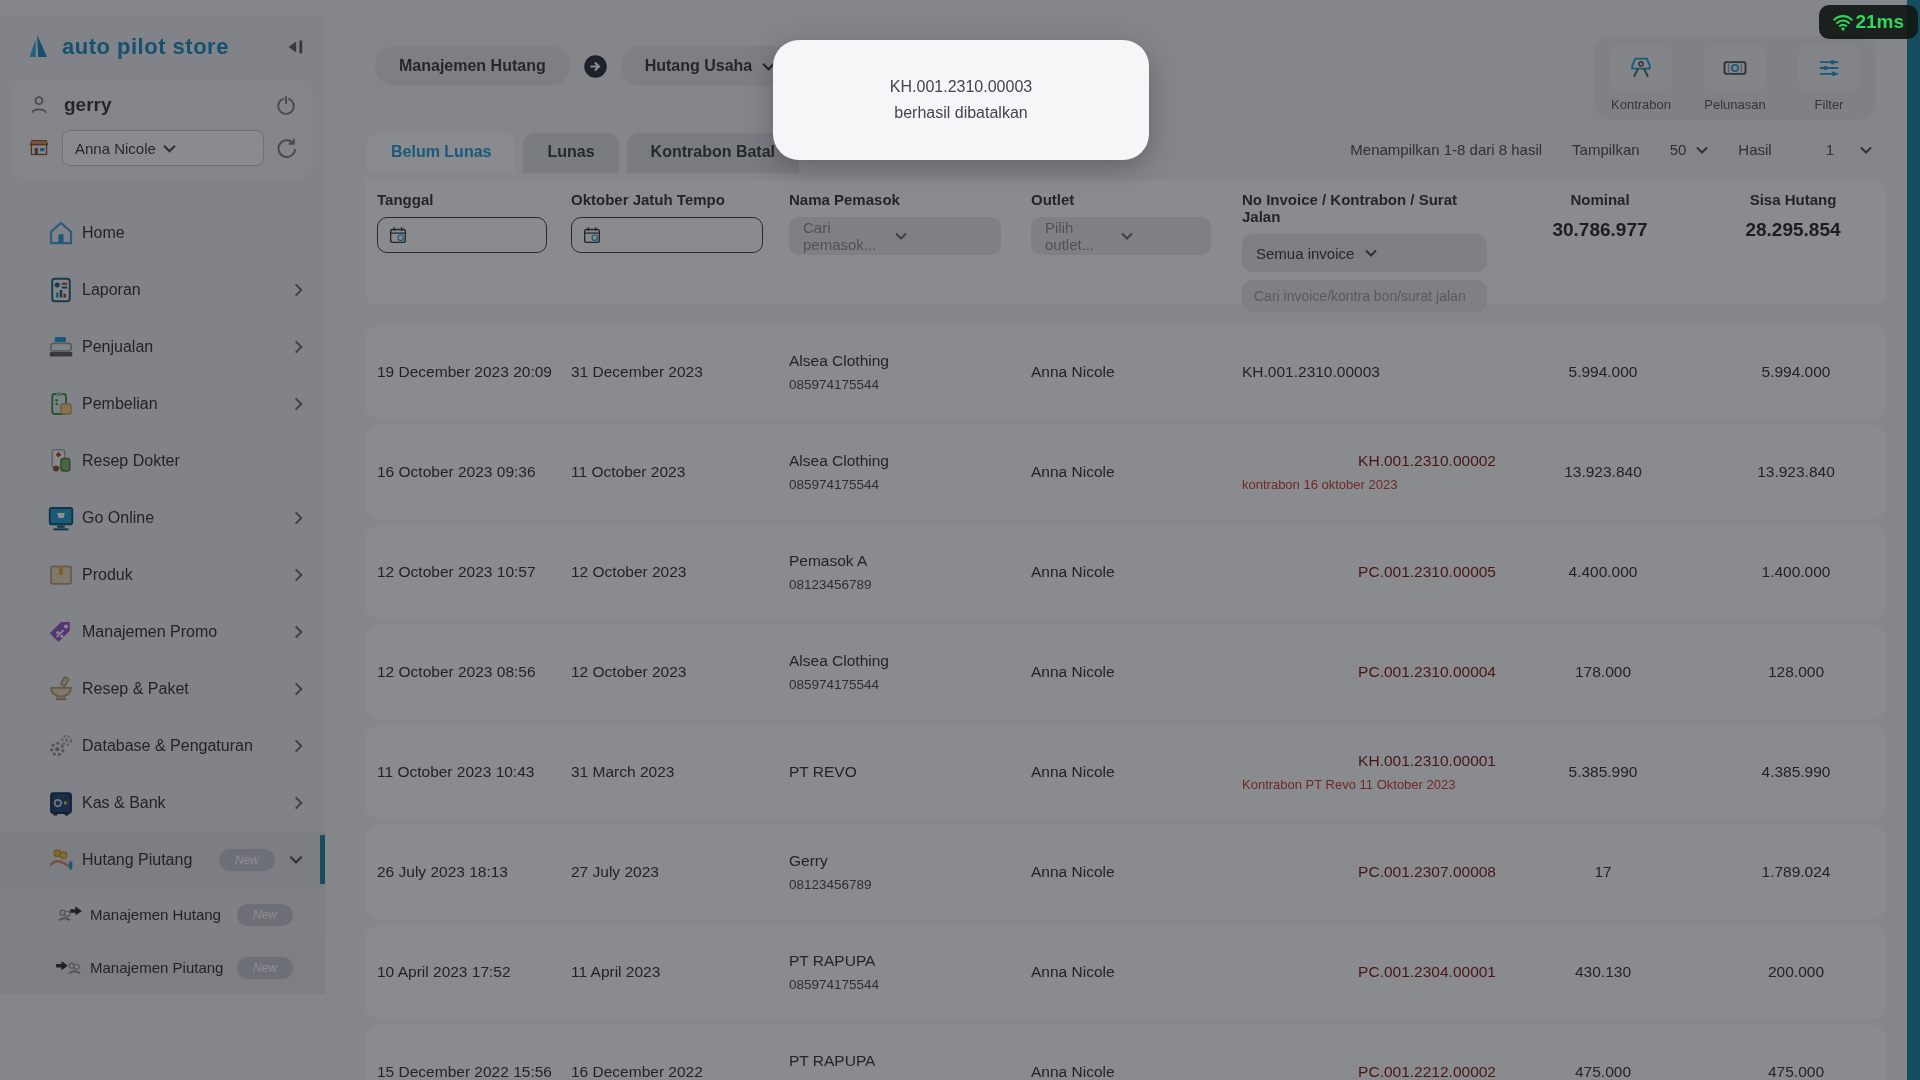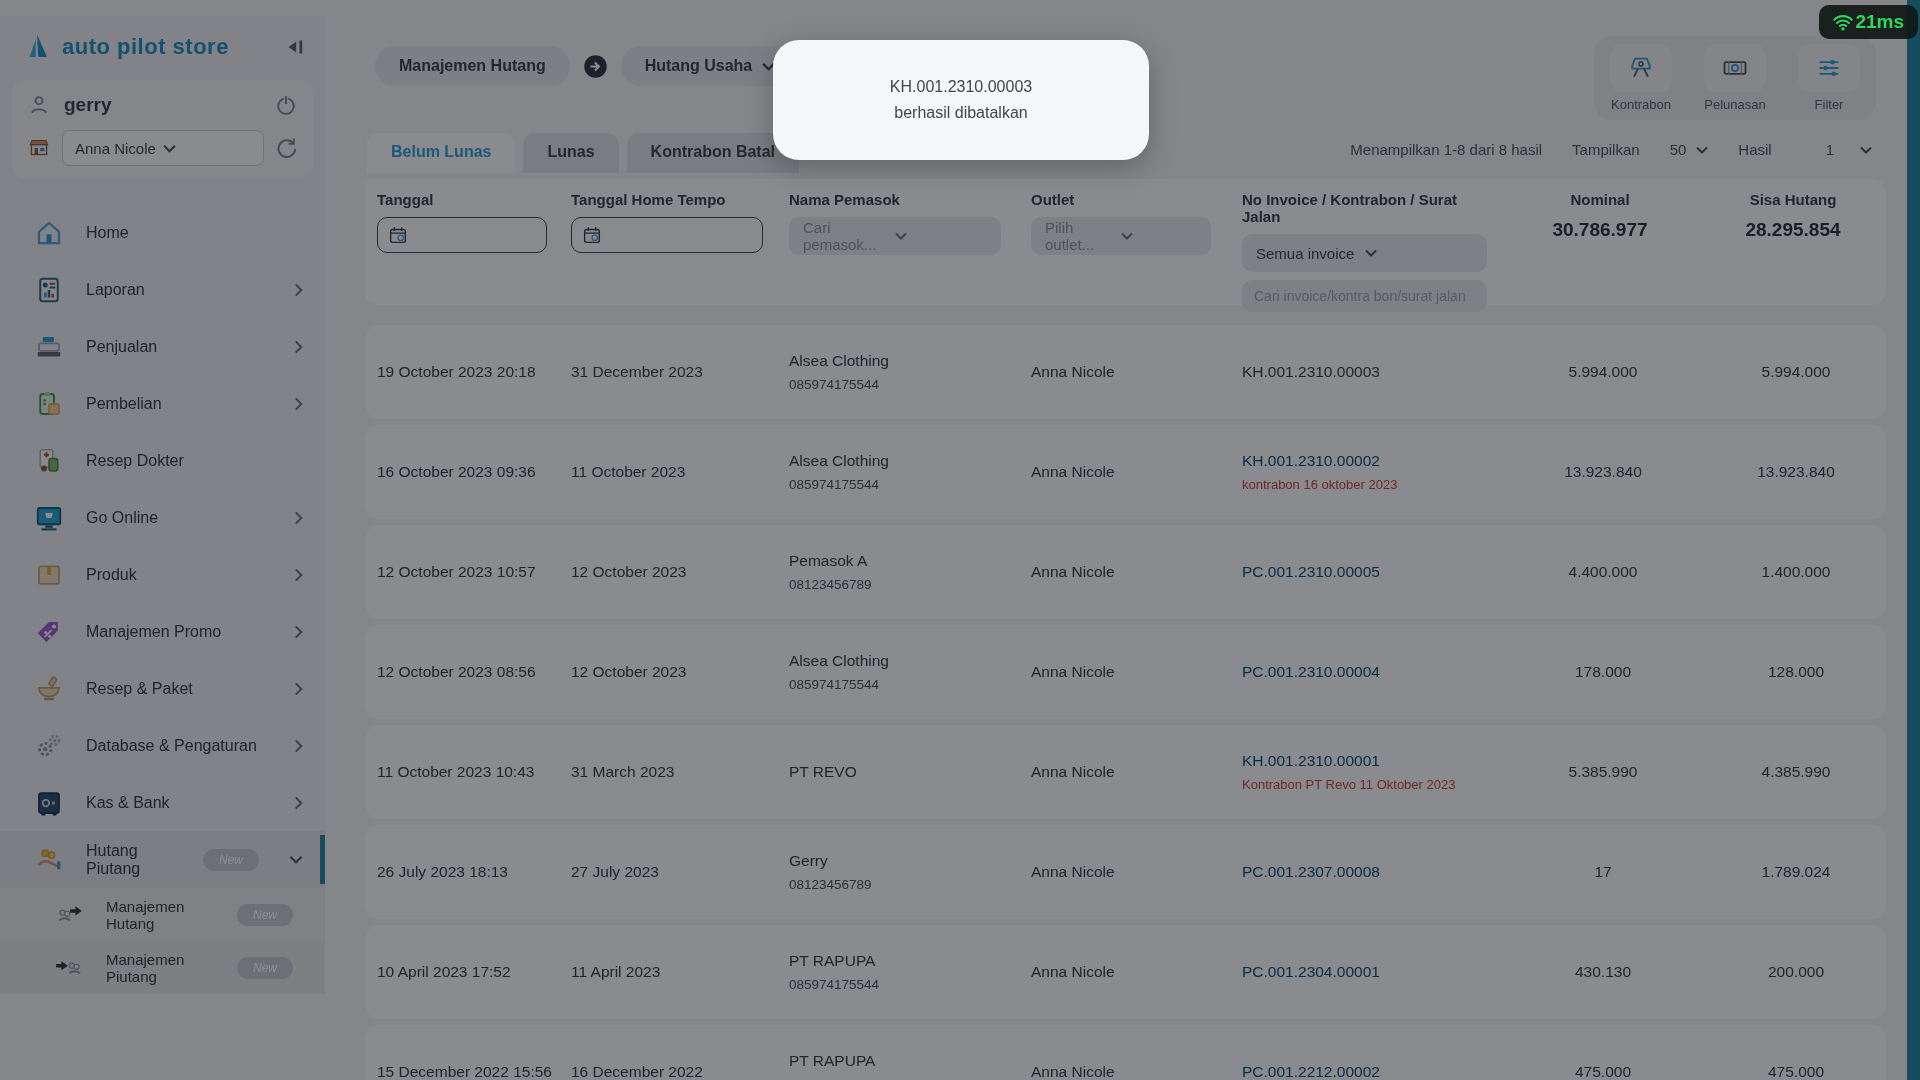--- a/index.html
+++ b/index.html
@@ -12,21 +12,21 @@
   .brand { color:#1f8dc0; font-size:22px; font-weight:bold; letter-spacing:.5px; flex:1; }
   .collapse-btn { cursor:pointer; }
   .user-card { margin:10px 12px 0 12px; background:#f1f2f6; border-radius:12px; padding:12px 14px; }
   .user-r1 { display:flex; align-items:center; gap:12px; }
   .user-name { font-size:19px; font-weight:bold; flex:1; }
   .user-r2 { display:flex; align-items:center; gap:10px; margin-top:12px; }
   .outlet-select { flex:1; background:#fbfcfd; border:1px solid #c9cdd4; border-radius:8px;
     height:36px; display:flex; align-items:center; padding:0 12px; font-size:15px; color:#3a3e45; cursor:pointer; }
   .outlet-select span { flex:1; }
   .menu { margin-top:26px; }
-  .mi { display:flex; align-items:center; gap:20px; height:57px; padding:0 22px 0 32px; cursor:pointer; position:relative; }
+  .mi { display:flex; align-items:center; gap:4px; height:57px; padding:0 22px 0 44px; cursor:pointer; position:relative; }
   .mi .mico { width:34px; display:flex; justify-content:center; }
   .mi .mlabel { font-size:16px; flex:1; color:#33373d; }
   .mi .chev { color:#6a6f77; }
   .mi.active { background:#e0e3e8; }
   .mi.active::after { content:""; position:absolute; right:0; top:4px; bottom:4px; width:5px; background:#1f87a5; }
   .badge-new { background:#c3c8d0; color:#ffffff; font-style:italic; font-size:12px;
     padding:4px 16px; border-radius:14px; margin-right:10px; }
   .sub { height:53px; padding-left:52px; }
   .sub .mlabel { font-size:15px; }
   .sub1 { background:#e6e8ec; }
@@ -71,21 +71,21 @@
   .sum-col { text-align:center; }
   .sum-val { font-size:19px; font-weight:bold; color:#2b2f36; margin-top:11px; }
 
   .rows { position:absolute; left:365px; top:325px; width:1521px; }
   .rowcard { background:#fafbfd; border-radius:14px; height:94px; margin-bottom:6px;
     align-items:center; padding-left:12px; }
   .cell { font-size:15.5px; color:#34383f; padding-right:16px; }
   .cell .sub-line { font-size:13.5px; color:#4a4e55; margin-top:7px; }
   .cell.center { text-align:center; padding-right:8px; }
   .inv-code { font-size:15.5px; color:#34383f; }
-  .inv-code.red { color:#0c4a6e; }
+  .inv-code.red { color:#7f1d1d;text-align:right; }
   .inv-note { font-size:13px; color:#c6433f; margin-top:7px; }
 
   .scroll-strip { position:absolute; right:0; top:0; width:13px; height:1080px; background:#1f87a5; }
 
   
   .dim-overlay { position:absolute; inset:0; background:rgba(10,12,16,0.47); z-index:50; }
   .toast { position:absolute; left:773px; top:40px; width:376px; height:120px; background:#f5f6f8;
     border-radius:26px; z-index:60; text-align:center; box-shadow:0 8px 28px rgba(0,0,0,0.25);
     display:flex; flex-direction:column; justify-content:center; gap:8px; }
   .toast div { font-size:16px; color:#42464d; }
@@ -457,21 +457,21 @@
       <span>
           <svg width="22" height="22" viewBox="0 0 24 24">
             <rect x="4" y="6" width="16" height="14" rx="2" fill="none" stroke="#3a3f46" stroke-width="1.5"></rect>
             <path d="M8 3.5 v4 M16 3.5 v4 M4 10 h16" stroke="#3a3f46" stroke-width="1.5"></path>
             <circle cx="15" cy="15" r="3" fill="none" stroke="#2d9cdb" stroke-width="1.3"></circle>
           </svg>
         </span>
     </div>
   </div>
   <div class="fcol">
-    <div class="flabel">Tanggal Home Tempo</div>
+    <div class="flabel">Oktober Jatuh Tempo</div>
     <div class="date-input wide">
       <span>
           <svg width="22" height="22" viewBox="0 0 24 24">
             <rect x="4" y="6" width="16" height="14" rx="2" fill="none" stroke="#3a3f46" stroke-width="1.5"></rect>
             <path d="M8 3.5 v4 M16 3.5 v4 M4 10 h16" stroke="#3a3f46" stroke-width="1.5"></path>
             <circle cx="15" cy="15" r="3" fill="none" stroke="#2d9cdb" stroke-width="1.3"></circle>
           </svg>
         </span>
     </div>
   </div>
@@ -516,21 +516,21 @@
     <div class="sum-val">30.786.977</div>
   </div>
   <div class="fcol sum-col">
     <div class="flabel">Sisa Hutang</div>
     <div class="sum-val">28.295.854</div>
   </div>
 </section>
 
 <div class="rows" id="rows">
     <div class="rowcard grid7">
-    <div class="cell">19 October 2023 20:18</div>
+    <div class="cell">19 December 2023 20:09</div>
     <div class="cell">31 December 2023</div>
     <div class="cell">
       <div>Alsea Clothing</div>
       <div class="sub-line">085974175544</div>
     </div>
     <div class="cell">Anna Nicole</div>
     <div class="cell">
       <div class="inv-code">KH.001.2310.00003</div>
 
     </div>

